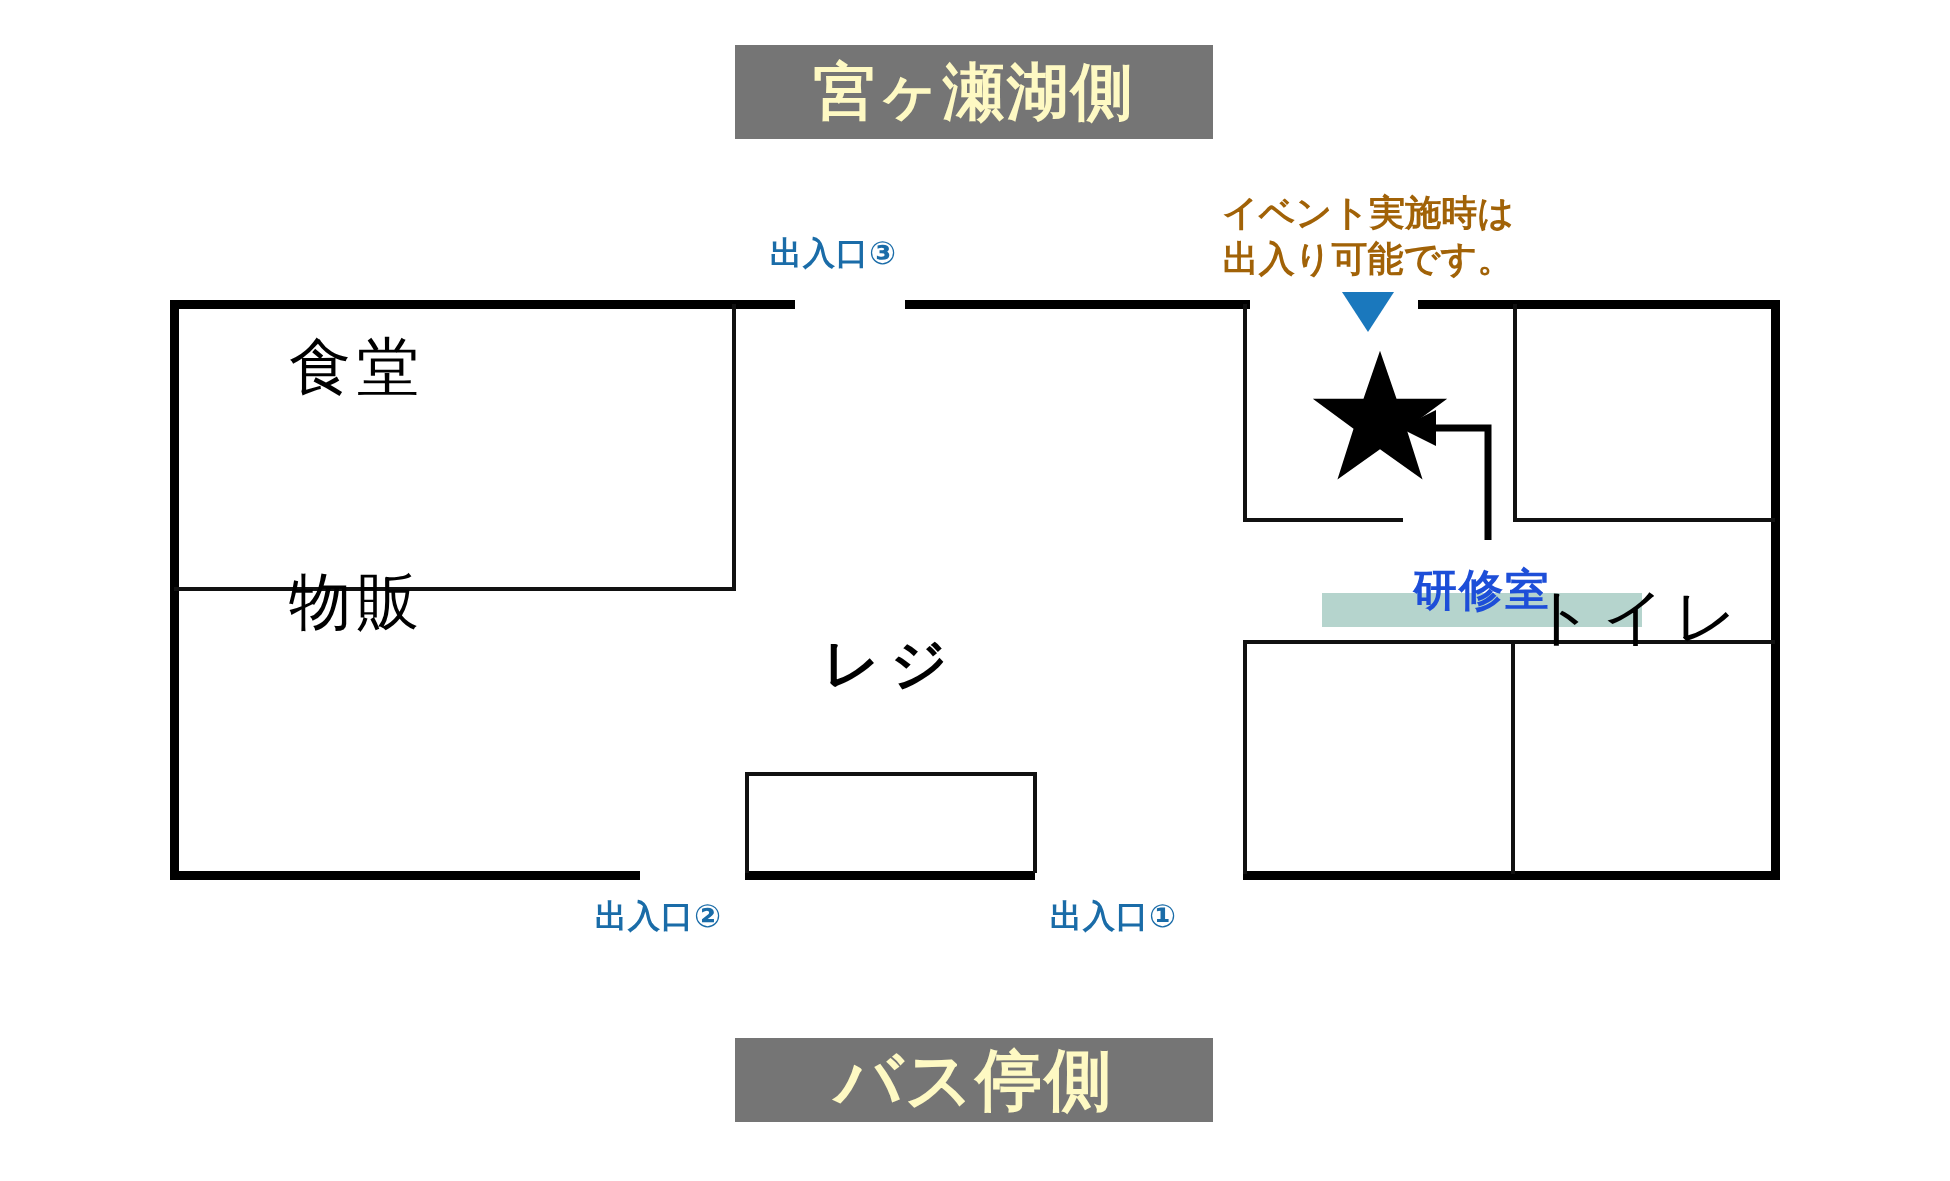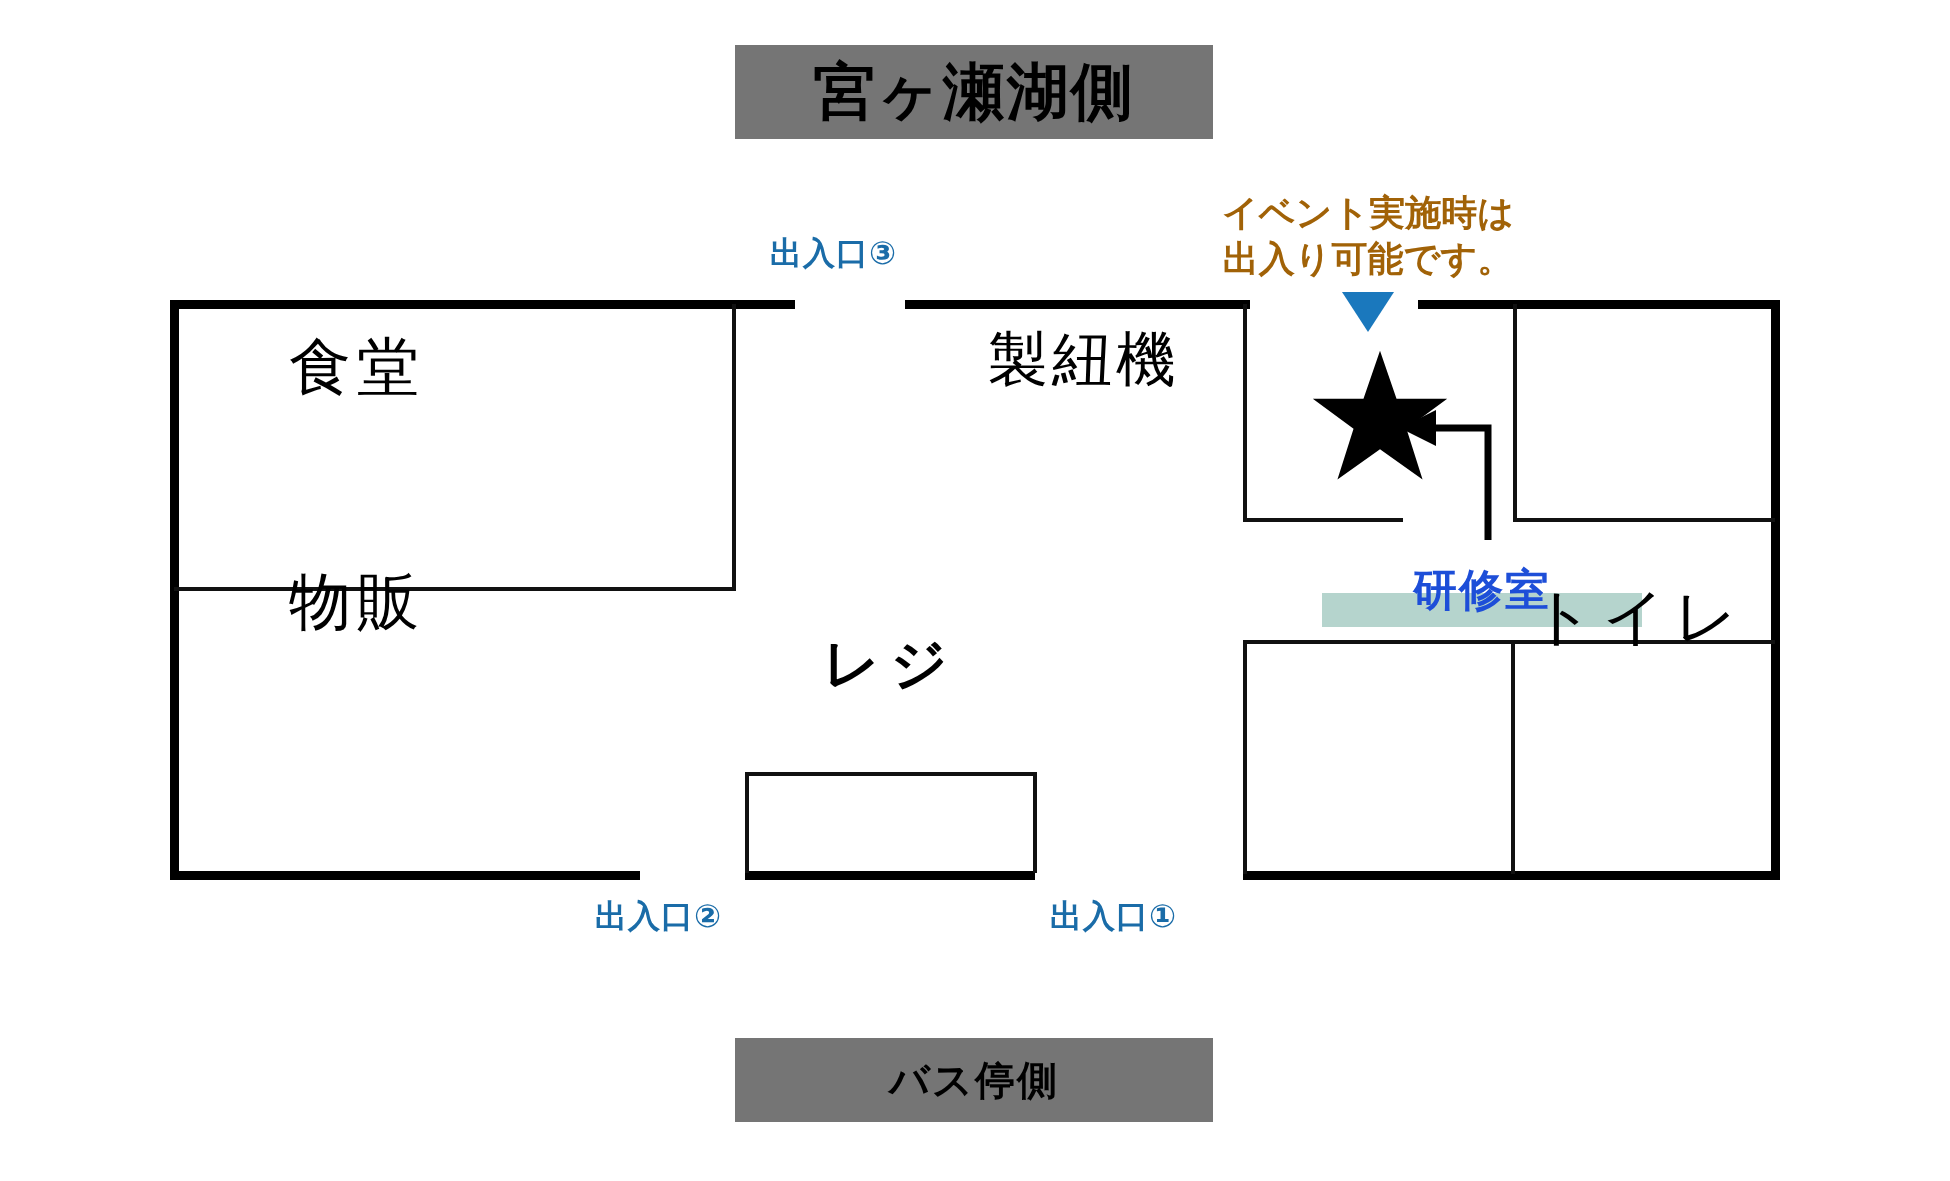--- a/index.html
+++ b/index.html
@@ -9,29 +9,29 @@
     font-family:"Liberation Sans","DejaVu Sans",sans-serif;
     overflow:hidden;
     position:relative;
   }
   #stage{position:absolute;left:0;top:0;width:1950px;height:1181px;}
 
   
   .side-banner{
     position:absolute;
     background:#757575;
-    color:#000000;
+    color:#fef9c3;
     display:flex;align-items:center;justify-content:center;
     font-family:"DejaVu Sans","Liberation Sans",sans-serif;
     font-weight:bold;
     letter-spacing:2px;
     white-space:nowrap;
   }
   #banner-top{left:735px;top:45px;width:478px;height:94px;font-size:62px;}
-  #banner-bottom{left:735px;top:1038px;width:478px;height:84px;font-size:40px;}
+  #banner-bottom{left:735px;top:1038px;width:478px;height:84px;font-size:67px;}
 
   
   #event-note{
     position:absolute;left:1188px;top:190px;width:360px;
     color:#a16207;
     font-family:"DejaVu Sans","Liberation Sans",sans-serif;
     font-weight:bold;
     font-size:36px;line-height:46px;
     text-align:center;
     white-space:pre-line;
@@ -167,21 +167,20 @@
   <div class="wall wall-thin-h" style="left:1243px;top:640px;width:532px;"></div>
   <div class="wall wall-thin-v" style="left:1243px;top:640px;height:234px;"></div>
   <div class="wall wall-thin-v" style="left:1511px;top:640px;height:234px;"></div>
 
   <div class="room-label" id="label-buppan">物販</div>
 
   <div class="room-label" id="label-shokudo">食堂</div>
 
   <div class="room-label" id="label-reji">レジ</div>
 
-  <div class="room-label" id="label-seichuki">製紐機</div>
 
   <div id="label-kenshushitsu-wrap">
     <div id="kenshu-highlight"></div>
     <div id="label-kenshushitsu">研修室</div>
   </div>
 
   <div class="room-label" id="label-toilet">トイレ</div>
 
   <div class="exit-label" id="exit-3">出入口③</div>
 

